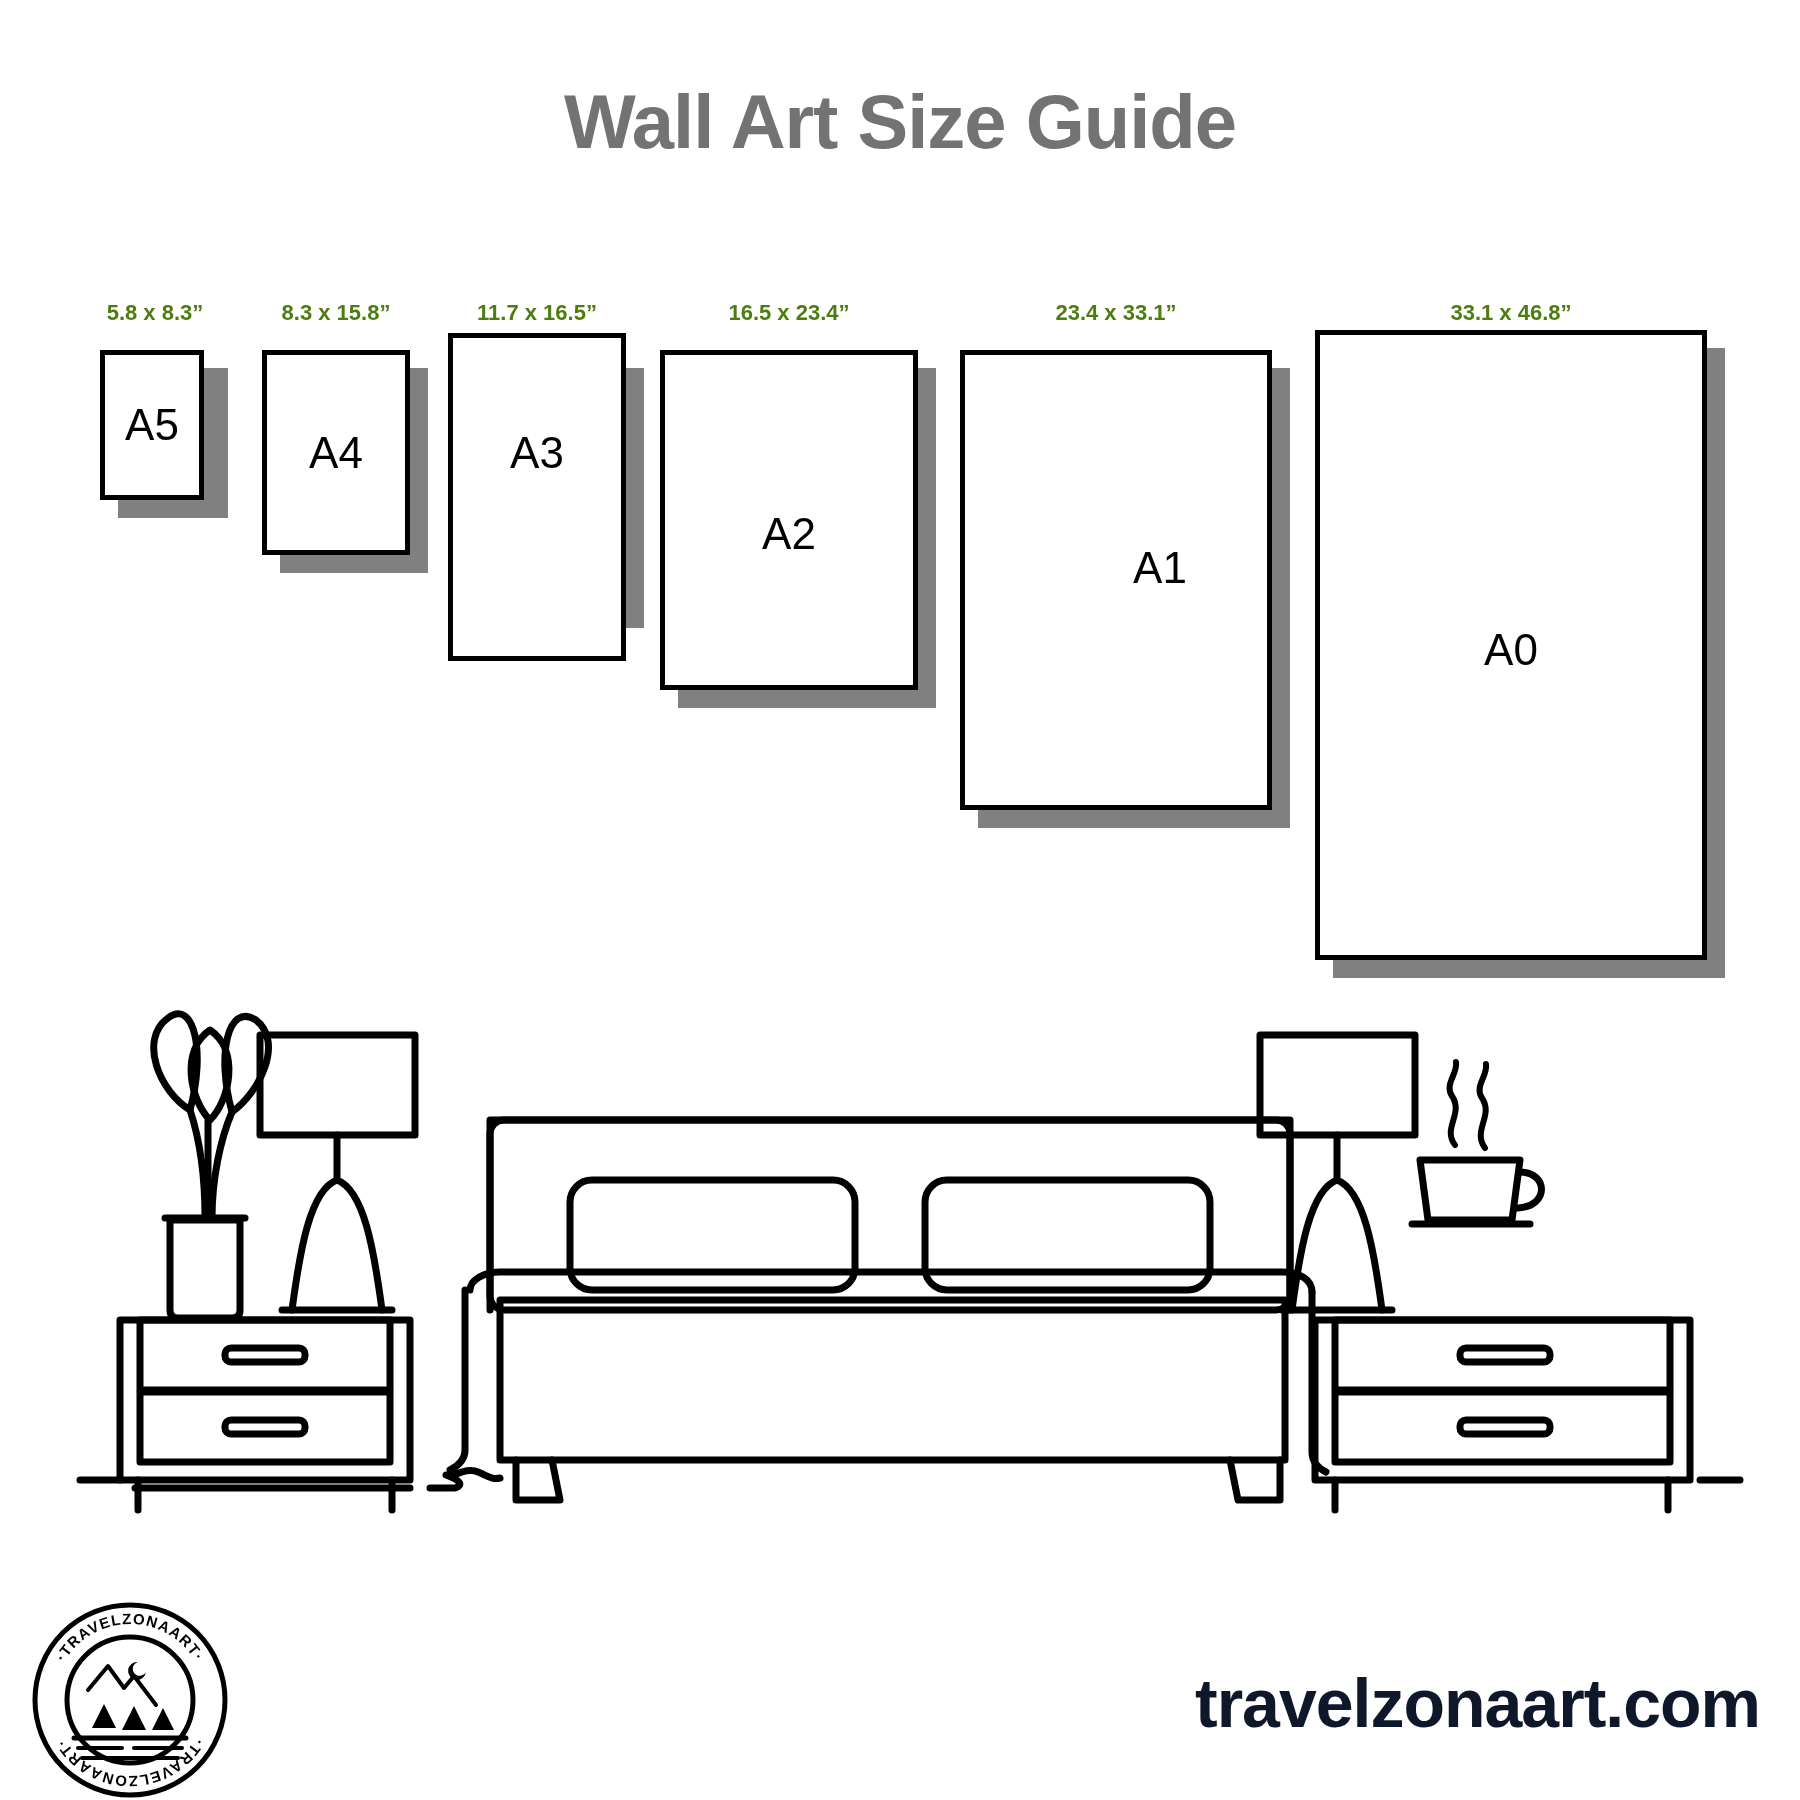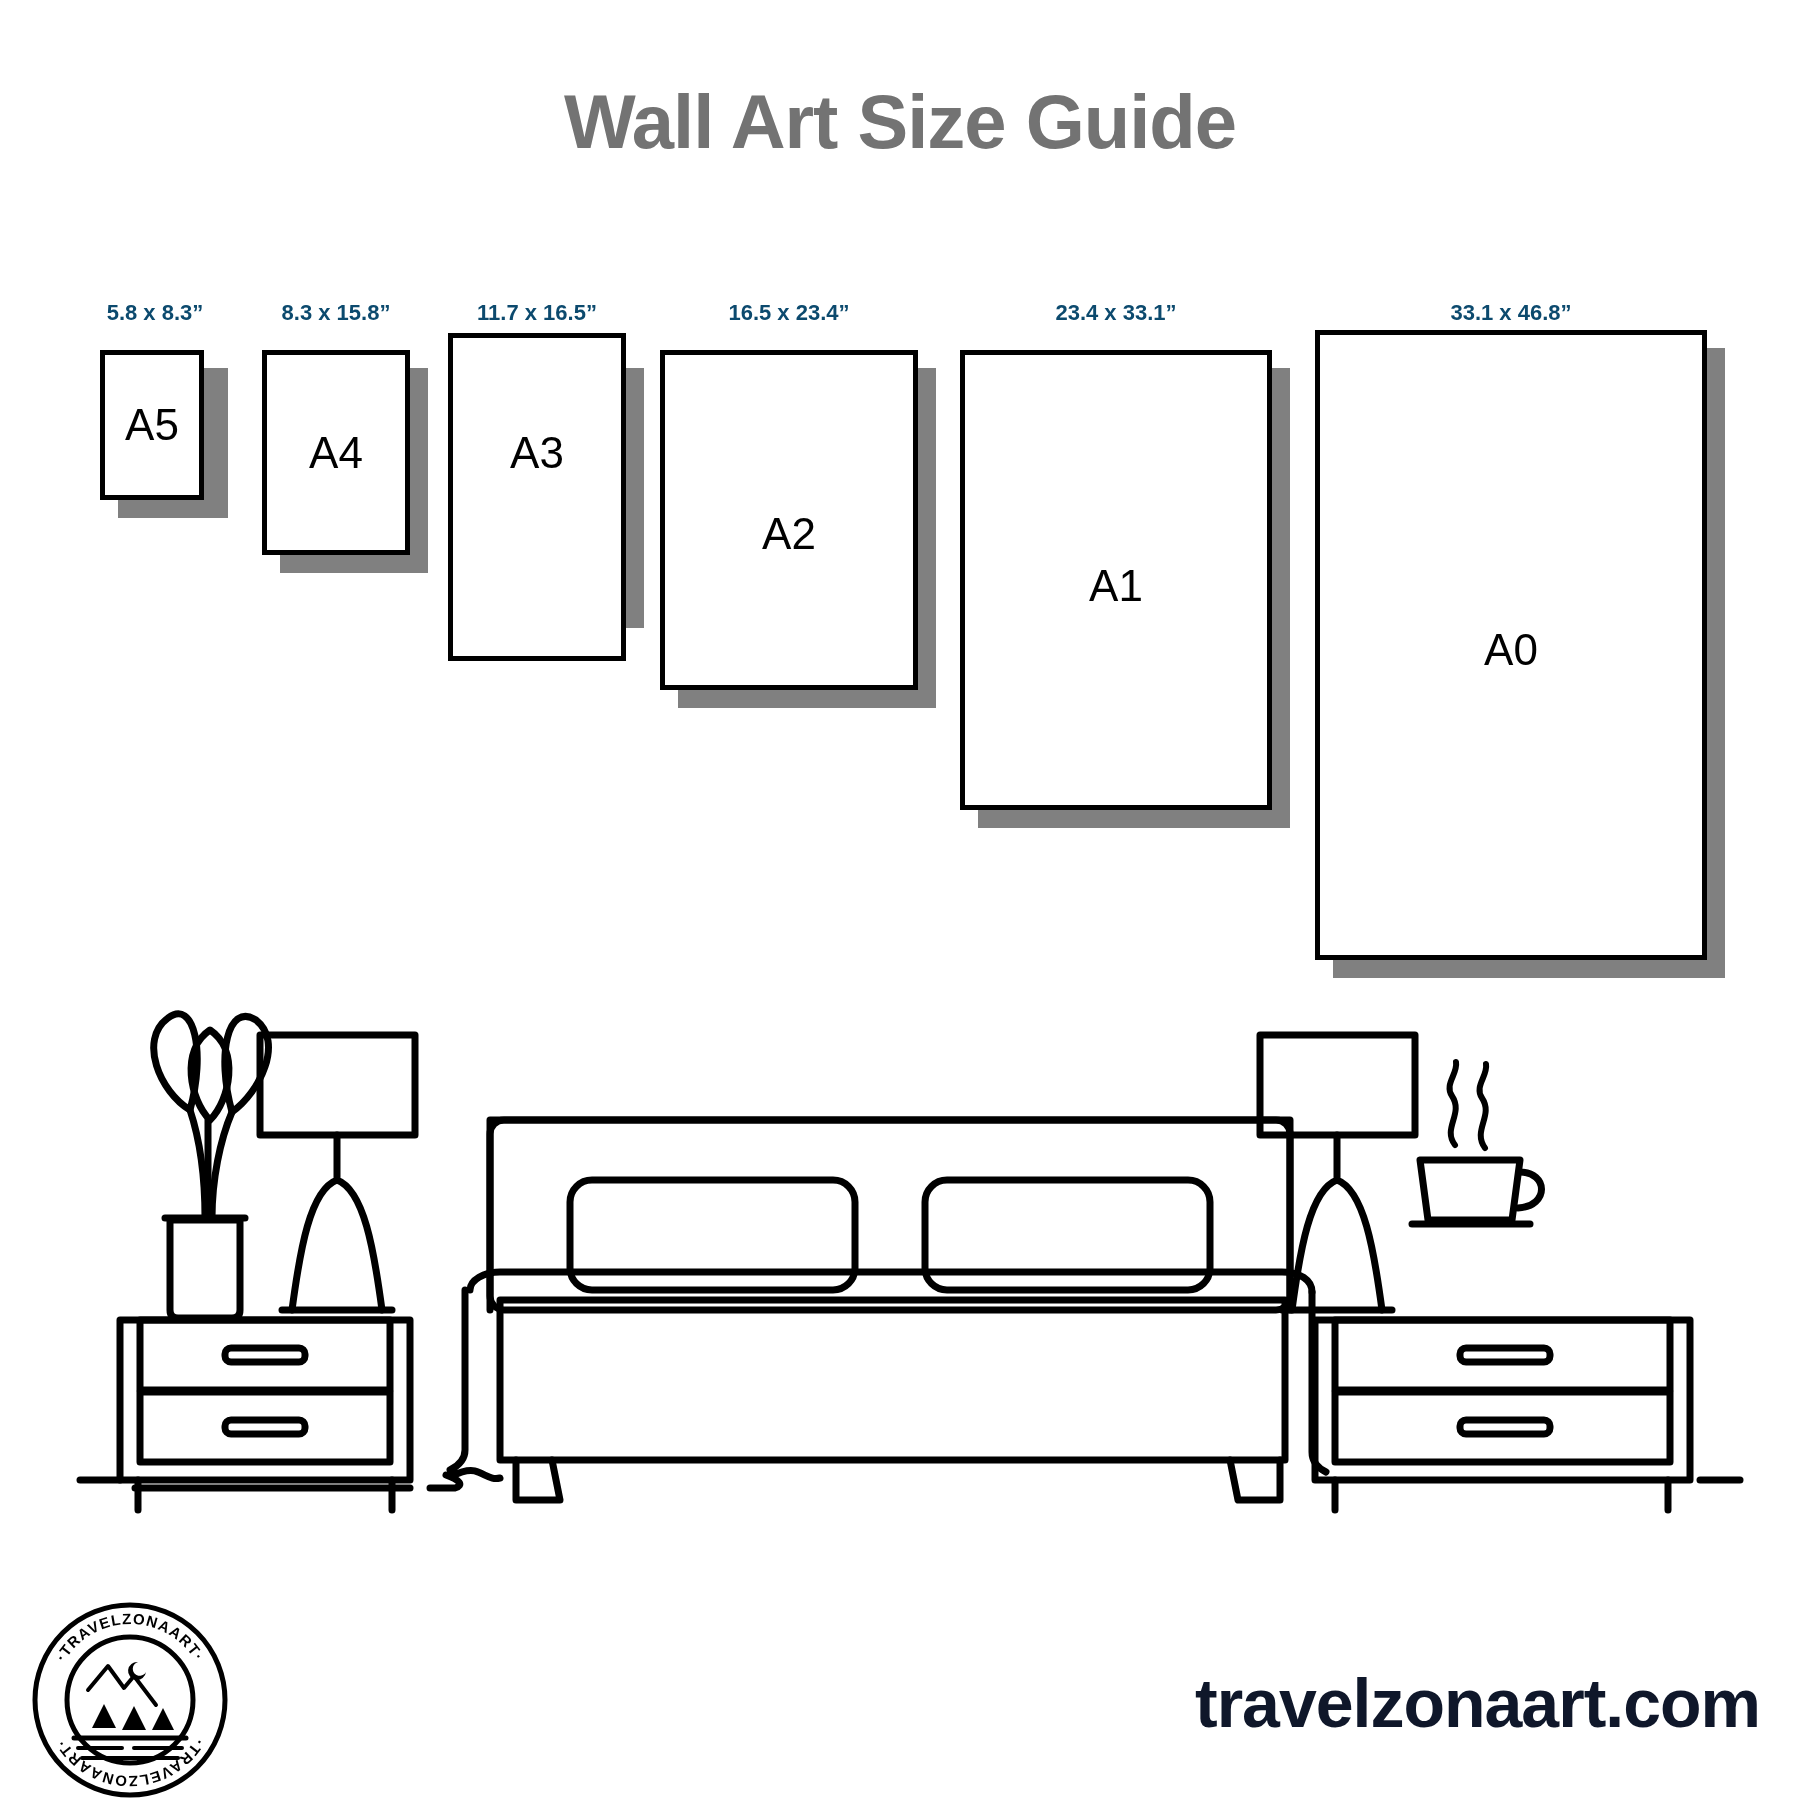--- a/index.html
+++ b/index.html
@@ -42,21 +42,21 @@
     position: absolute;
   }
   .frame-label {
     position: absolute;
     top: 0;
     left: 0;
     width: 100%;
     text-align: center;
     font-size: 22px;
     font-weight: bold;
-    color: #0c4a6e;
+    color: #4d7c0f;
     white-space: nowrap;
   }
   .frame-shadow {
     position: absolute;
     background: #808080;
   }
   .frame-box {
     position: absolute;
     background: #ffffff;
     border: 5px solid #000000;
@@ -132,21 +132,21 @@
         <div class="frame-label" style="top: 300px;">16.5 x 23.4”</div>
         <div class="frame-shadow" style="left: 18px; top: 368px; width: 258px; height: 340px;"></div>
         <div class="frame-box" style="left: 0px; top: 350px; width: 258px; height: 340px;">
           <div class="frame-name" style="top: 130px; margin-top: 24px;">A2</div>
         </div>
       </div>
       <div class="frame-group" style="left: 960px; top: 0px; width: 312px; height: 840px;">
         <div class="frame-label" style="top: 300px;">23.4 x 33.1”</div>
         <div class="frame-shadow" style="left: 18px; top: 368px; width: 312px; height: 460px;"></div>
         <div class="frame-box" style="left: 0px; top: 350px; width: 312px; height: 460px;">
-          <div class="frame-name" style="top: 206px;">A1</div>
+          <div class="frame-name" style="top: 188px; padding-left: 44px;">A1</div>
         </div>
       </div>
       <div class="frame-group" style="left: 1315px; top: 0px; width: 392px; height: 990px;">
         <div class="frame-label" style="top: 300px;">33.1 x 46.8”</div>
         <div class="frame-shadow" style="left: 18px; top: 348px; width: 392px; height: 630px;"></div>
         <div class="frame-box" style="left: 0px; top: 330px; width: 392px; height: 630px;">
           <div class="frame-name" style="top: 290px;">A0</div>
         </div>
       </div>
     </div>

